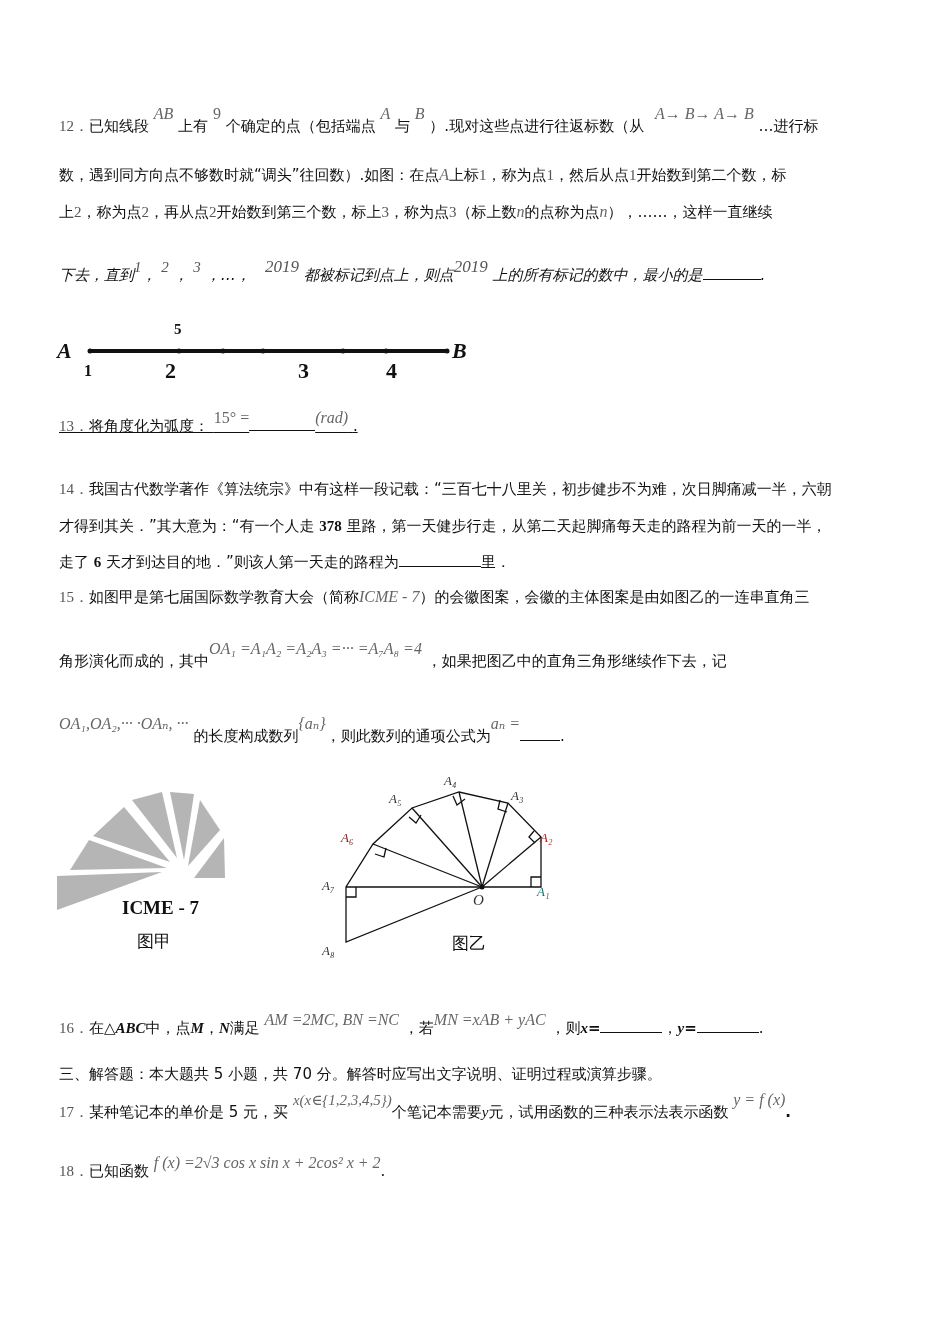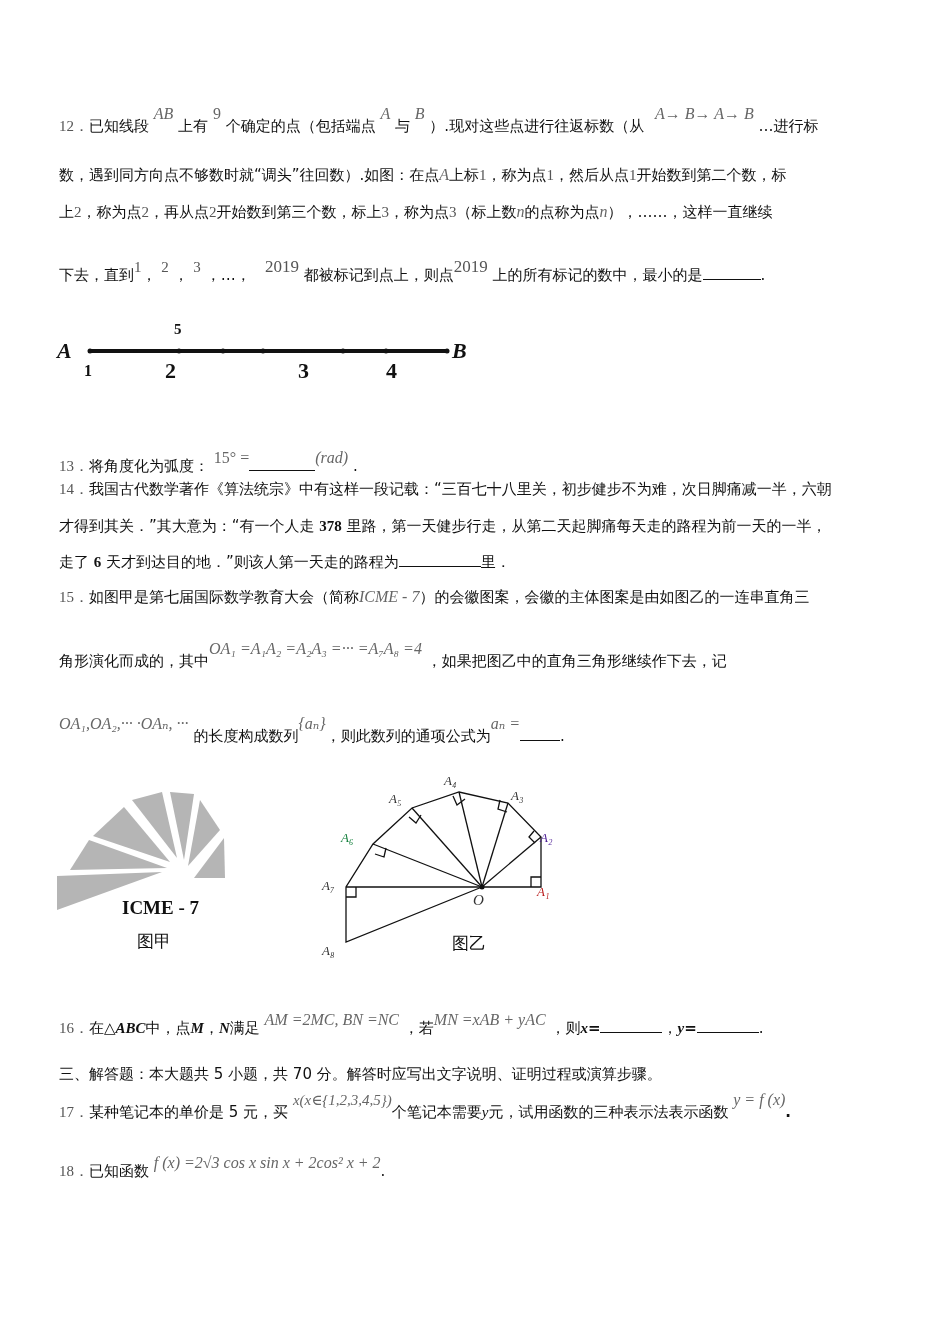--- a/index.html
+++ b/index.html
@@ -35,21 +35,21 @@
 </div>
 
 <div class="line" style="top:165px;">
   <span>数，遇到同方向点不够数时就“调头”往回数）.如图：在点</span><span class="math">A</span><span>上标</span><span class="num">1</span><span>，称为点</span><span class="num">1</span><span>，然后从点</span><span class="num">1</span><span>开始数到第二个数，标</span>
 </div>
 
 <div class="line" style="top:202px;text-align:right;">
   <span>上</span><span class="num">2</span><span>，称为点</span><span class="num">2</span><span>，再从点</span><span class="num">2</span><span>开始数到第三个数，标上</span><span class="num">3</span><span>，称为点</span><span class="num">3</span><span>（标上数</span><span class="math">n</span><span>的点称为点</span><span class="math">n</span><span>），……，这样一直继续</span>
 </div>
 
-<div class="line" style="top:265px;">
+<div class="line" style="top:265px;font-style:italic;">
   <span>下去，直到</span><span class="num raise-s">1</span><span>，</span>&nbsp;<span class="num raise-s">2</span>&nbsp;<span>，</span>&nbsp;<span class="num raise-s">3</span>&nbsp;<span>，…，</span>&nbsp;&nbsp;&nbsp;<span class="num raise-s" style="font-size:17px;">2019</span>&nbsp;<span>都被标记到点上，则点</span><span class="num raise-s" style="font-size:17px;">2019</span>&nbsp;<span>上的所有标记的数中，最小的是</span><span class="blank" style="width:58px;"></span><span>.</span>
 </div>
 
 <svg style="left:55px;top:318px;" width="420" height="70">
   <line x1="35" y1="33" x2="392" y2="33" stroke="#111" stroke-width="4"></line>
   <g fill="#111">
     <circle cx="35" cy="33" r="2.5"></circle>
       <circle cx="80" cy="33" r="2"></circle>
       <circle cx="124" cy="33" r="2.5"></circle>
     <circle cx="168" cy="33" r="2.5"></circle>
@@ -61,21 +61,21 @@
   </g>
 </svg>
 <div class="cap serif b" style="left:57px;top:338px;font-size:22px;font-style:italic;">A</div>
 <div class="cap serif b" style="left:452px;top:338px;font-size:22px;font-style:italic;">B</div>
 <div class="cap serif b" style="left:174px;top:321px;font-size:15px;">5</div>
 <div class="cap serif b" style="left:84px;top:362px;font-size:16px;">1</div>
 <div class="cap serif b" style="left:165px;top:358px;font-size:22px;">2</div>
 <div class="cap serif b" style="left:298px;top:358px;font-size:22px;">3</div>
 <div class="cap serif b" style="left:386px;top:358px;font-size:22px;">4</div>
 
-<div class="line" style="top:456px;">
+<div class="line" style="top:416px;text-decoration:underline;">
   <span class="num">13．</span><span>将角度化为弧度：</span>
   <span class="mathup raise-s">15° =</span><span class="blank" style="width:66px;"></span><span class="math raise-s">(rad)</span>
   <span>.</span>
 </div>
 
 <div class="line" style="top:479px;">
   <span class="num">14．</span><span>我国古代数学著作《算法统宗》中有这样一段记载：“三百七十八里关，初步健步不为难，次日脚痛减一半，六朝</span>
 </div>
 <div class="line" style="top:516px;">
   <span>才得到其关．”其大意为：“有一个人走</span>
@@ -128,26 +128,26 @@
     <polyline points="216,117 216,107 226,107"></polyline>
     <polyline points="219,61 214,67 220,73"></polyline>
     <polyline points="185,30 183,39 192,42"></polyline>
     <polyline points="138,26 142,35 150,29"></polyline>
     <polyline points="94,47 101,53 106,45"></polyline>
     <polyline points="60,84 69,87 71,78"></polyline>
     <polyline points="31,127 41,127 41,117"></polyline>
   </g>
   <circle cx="167" cy="117" r="2.5" fill="#111"></circle>
 </svg>
-<div class="cap math" style="left:537px;top:884px;font-size:13px;color:#b91c1c;font-family:Liberation Serif, serif;">A₁</div>
-<div class="cap math" style="left:540px;top:830px;font-size:13px;color:#4c1d95;">A₂</div>
+<div class="cap math" style="left:537px;top:884px;font-size:13px;color:#0f766e;font-family:Liberation Serif, serif;">A₁</div>
+<div class="cap math" style="left:540px;top:830px;font-size:13px;color:#b91c1c;">A₂</div>
 <div class="cap math" style="left:500px;top:788px;font-size:13px;color:#333;margin-left:11px;">A₃</div>
 <div class="cap math" style="left:444px;top:773px;font-size:13px;color:#333;">A₄</div>
 <div class="cap math" style="left:389px;top:791px;font-size:13px;color:#333;">A₅</div>
-<div class="cap math" style="left:341px;top:830px;font-size:13px;color:#15803d;">A₆</div>
+<div class="cap math" style="left:341px;top:830px;font-size:13px;color:#7f1d1d;">A₆</div>
 <div class="cap math" style="left:322px;top:878px;font-size:13px;color:#333;text-align:center;">A₇</div>
 <div class="cap math" style="left:322px;top:943px;font-size:13px;color:#333;">A₈</div>
 <div class="cap math" style="left:473px;top:892px;font-size:15px;color:#333;">O</div>
 <div class="cap" style="left:452px;top:932px;">图乙</div>
 
 <div class="line" style="top:1018px;">
   <span class="num">16．</span><span>在△</span><span class="serif b" style="font-style:italic;">ABC</span><span>中，点</span><span class="serif b" style="font-style:italic;">M</span><span>，</span><span class="serif b" style="font-style:italic;">N</span><span>满足</span>
   <span class="math raise-s">AM =2MC, BN =NC</span>
   <span>，若</span><span class="math raise-s">MN =xAB + yAC</span>
   <span>，则</span><span class="serif b" style="font-style:italic;">x</span><span class="b">=</span><span class="blank" style="width:62px;"></span><span>，</span><span class="serif b" style="font-style:italic;">y</span><span class="b">=</span><span class="blank" style="width:62px;"></span><span>.</span>

